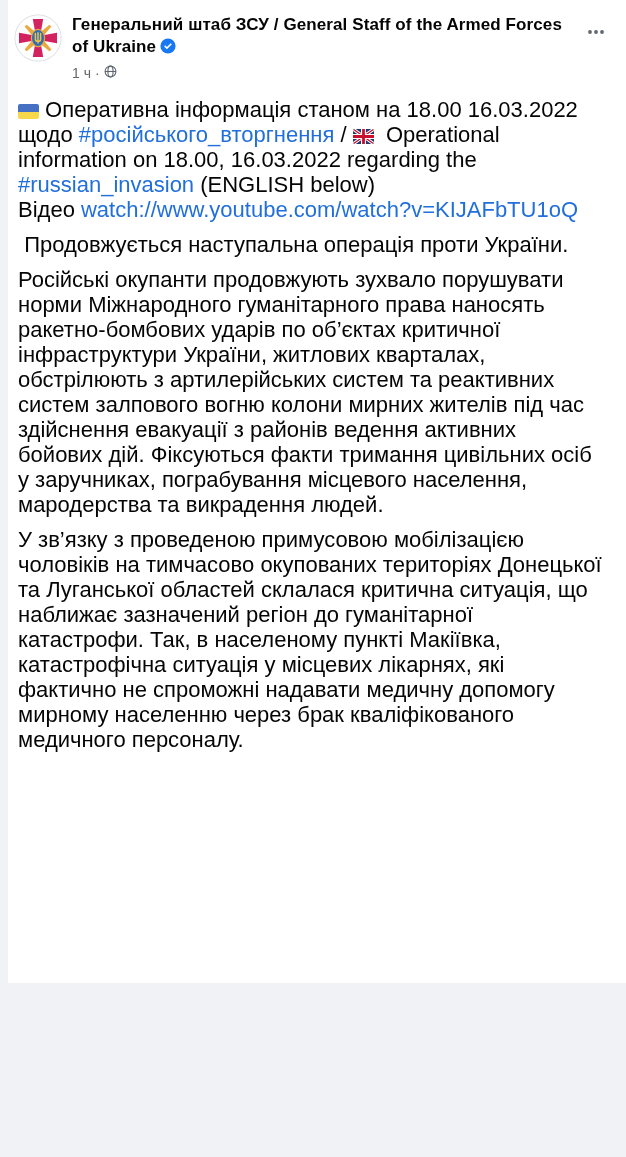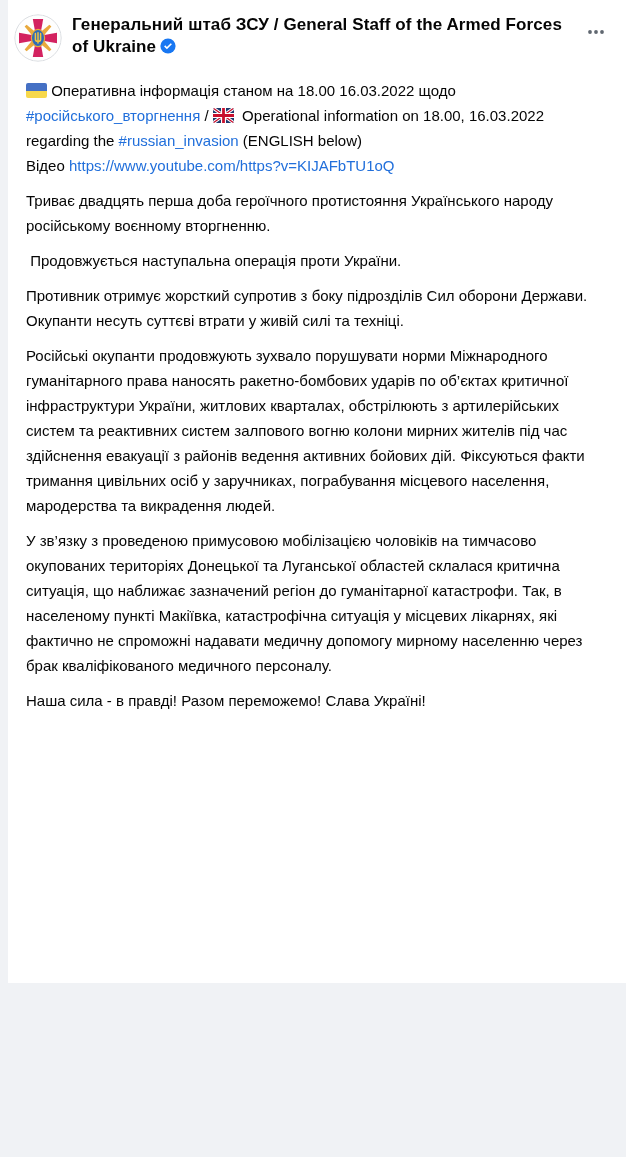--- a/index.html
+++ b/index.html
@@ -36,21 +36,21 @@
   .sub-row .dot-sep { margin: 0 4px; }
   .globe { display: inline-block; vertical-align: middle; }
   .more-btn {
     flex: 0 0 32px; height: 32px; margin-top: 2px;
     display: flex; align-items: center; justify-content: center;
     border-radius: 50%; cursor: pointer;
   }
   
   .post-body { margin-top: 16px; padding-right: 8px; }
   .post-paragraph {
-    font-size: 15px; line-height: 25px; margin: 0 0 10px 12px;
+    font-size: 22px; line-height: 25px; margin: 0 0 10px 4px;
     white-space: pre-wrap; word-wrap: break-word;
   }
   a.post-link { color: #216fdb; text-decoration: none; cursor: pointer; }
   .flag {
     display: inline-block; width: 21px; height: 15px;
     border-radius: 2px; vertical-align: -2px; overflow: hidden;
   }
   .flag svg { display: block; }
   .flag-ua { background: linear-gradient(#4570c4 50%, #f7d84b 50%); }
 </style>
@@ -82,41 +82,49 @@
             <path d="M24 18.8 V29"></path>
           </g>
         </svg>
       </div>
 
       <div class="header-meta">
         <div class="page-name"><span>Генеральний штаб ЗСУ / General Staff of the Armed Forces of Ukraine</span><span class="verified"><svg width="16" height="16" viewBox="0 0 16 16">
                 <circle cx="8" cy="8" r="7.6" fill="#1877f2"></circle>
                 <path d="M6.9 11.3 L4.1 8.5 L5.25 7.35 L6.9 9 L10.75 5.15 L11.9 6.3 Z" fill="#ffffff"></path>
               </svg></span></div>
+        <div class="sub-row">
+          <span>1 ч</span>
+          <span class="dot-sep">·</span>
+          <span class="globe">
+            <svg width="13" height="13" viewBox="0 0 12 12" fill="none" stroke="#606770" stroke-width="1">
+              <circle cx="6" cy="6" r="5"></circle>
+              <path d="M1 6 H11"></path>
+              <ellipse cx="6" cy="6" rx="2.4" ry="5"></ellipse>
+            </svg>
+          </span>
+        </div>
       </div>
 
       <div class="more-btn">
         <svg width="20" height="20" viewBox="0 0 20 20">
           <circle cx="4" cy="10" r="1.9" fill="#606770"></circle>
           <circle cx="10" cy="10" r="1.9" fill="#606770"></circle>
           <circle cx="16" cy="10" r="1.9" fill="#606770"></circle>
         </svg>
       </div>
     </div>
 
     <div class="post-body" id="post-body">
         <div class="post-paragraph"><span class="flag flag-ua"></span> Оперативна інформація станом на 18.00 16.03.2022 щодо <a class="post-link">#російського_вторгнення</a> / <span class="flag"><svg width="21" height="15" viewBox="0 0 21 15">
               <rect width="21" height="15" fill="#1e3a6e"></rect>
               <path d="M0 0 L21 15 M21 0 L0 15" stroke="#ffffff" stroke-width="3.2"></path>
               <path d="M0 0 L21 15 M21 0 L0 15" stroke="#c8102e" stroke-width="1.3"></path>
               <path d="M10.5 0 V15 M0 7.5 H21" stroke="#ffffff" stroke-width="5"></path>
               <path d="M10.5 0 V15 M0 7.5 H21" stroke="#c8102e" stroke-width="2.8"></path>
-            </svg></span>  Operational information on 18.00, 16.03.2022 regarding the <a class="post-link">#russian_invasion</a> (ENGLISH below)<br>Відео <a class="post-link">https://www.youtube.com/https?v=KIJAFbTU1oQ</a></div>
-        <div class="post-paragraph">Триває двадцять перша доба героїчного протистояння Українського народу російському воєнному вторгненню.</div>
+            </svg></span>  Operational information on 18.00, 16.03.2022 regarding the <a class="post-link">#russian_invasion</a> (ENGLISH below)<br>Відео <a class="post-link">watch://www.youtube.com/watch?v=KIJAFbTU1oQ</a></div>
         <div class="post-paragraph"> Продовжується наступальна операція проти України.</div>
-        <div class="post-paragraph">Противник отримує жорсткий супротив з боку підрозділів Сил оборони Держави. Окупанти несуть суттєві втрати у живій силі та техніці.</div>
         <div class="post-paragraph">Російські окупанти продовжують зухвало порушувати норми Міжнародного гуманітарного права наносять ракетно-бомбових ударів по об’єктах критичної інфраструктури України, житлових кварталах, обстрілюють з артилерійських систем та реактивних систем залпового вогню колони мирних жителів під час здійснення евакуації з районів ведення активних бойових дій. Фіксуються факти тримання цивільних осіб у заручниках, пограбування місцевого населення, мародерства та викрадення людей.</div>
         <div class="post-paragraph">У зв’язку з проведеною примусовою мобілізацією чоловіків на тимчасово окупованих територіях Донецької та Луганської областей склалася критична ситуація, що наближає зазначений регіон до гуманітарної катастрофи. Так, в населеному пункті Макіївка, катастрофічна ситуація у місцевих лікарнях, які фактично не спроможні надавати медичну допомогу мирному населенню через брак кваліфікованого медичного персоналу.</div>
-        <div class="post-paragraph">Наша сила - в правді! Разом переможемо! Слава Україні!</div>
       </div>
 
   </div>
 </div>
 
 </body></html>

